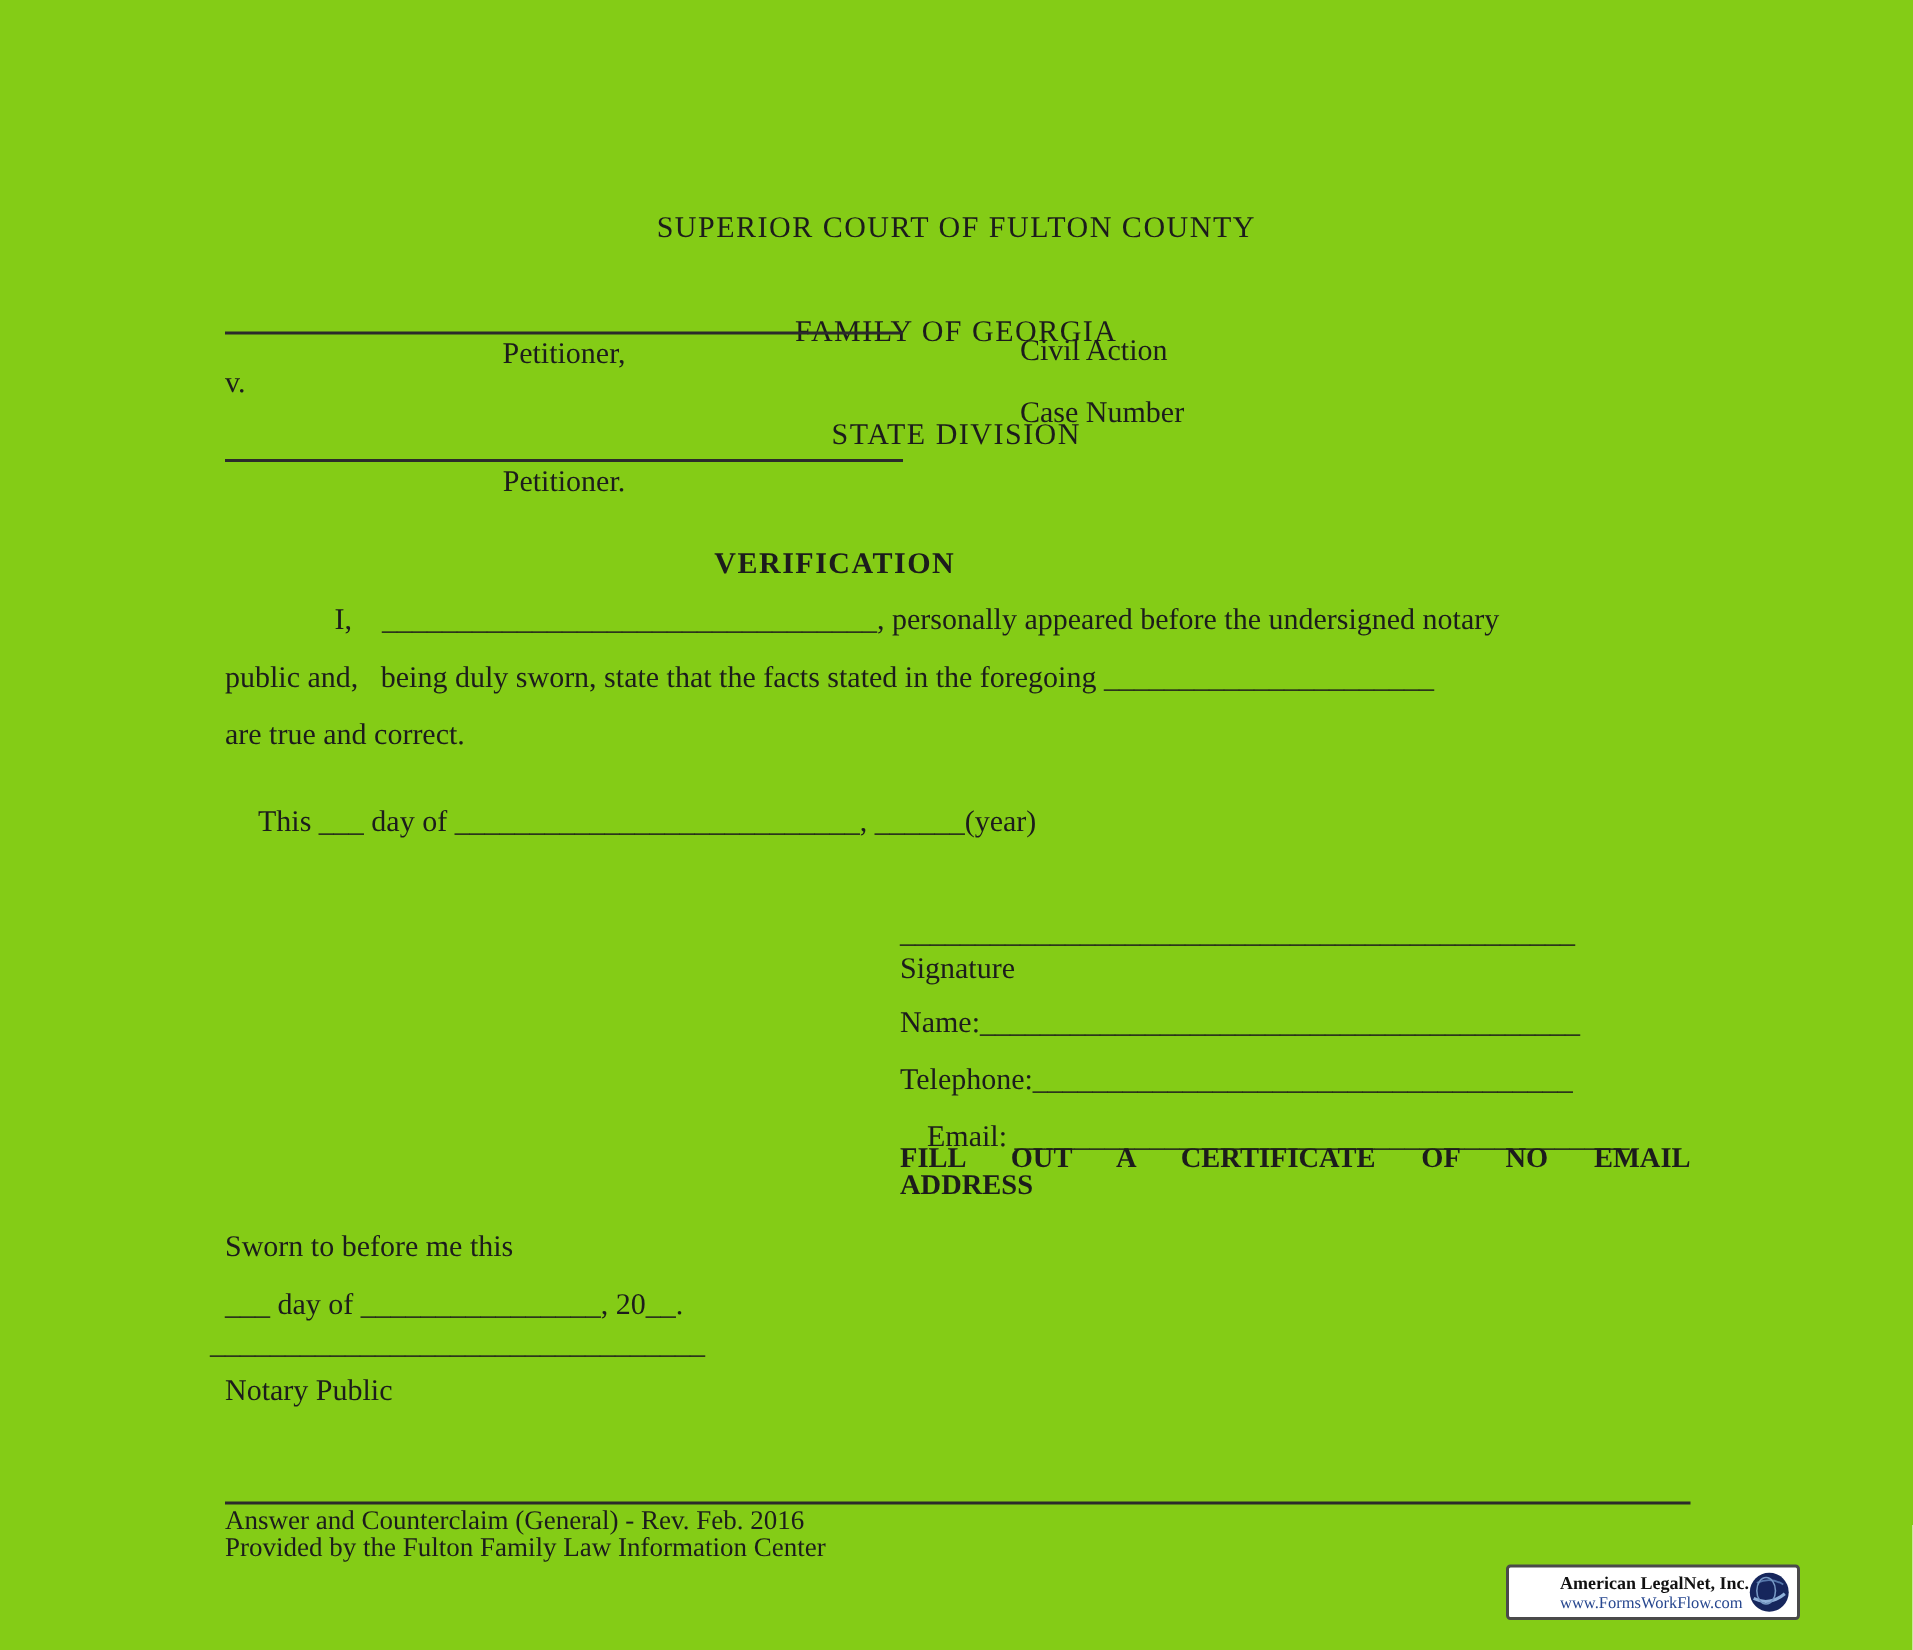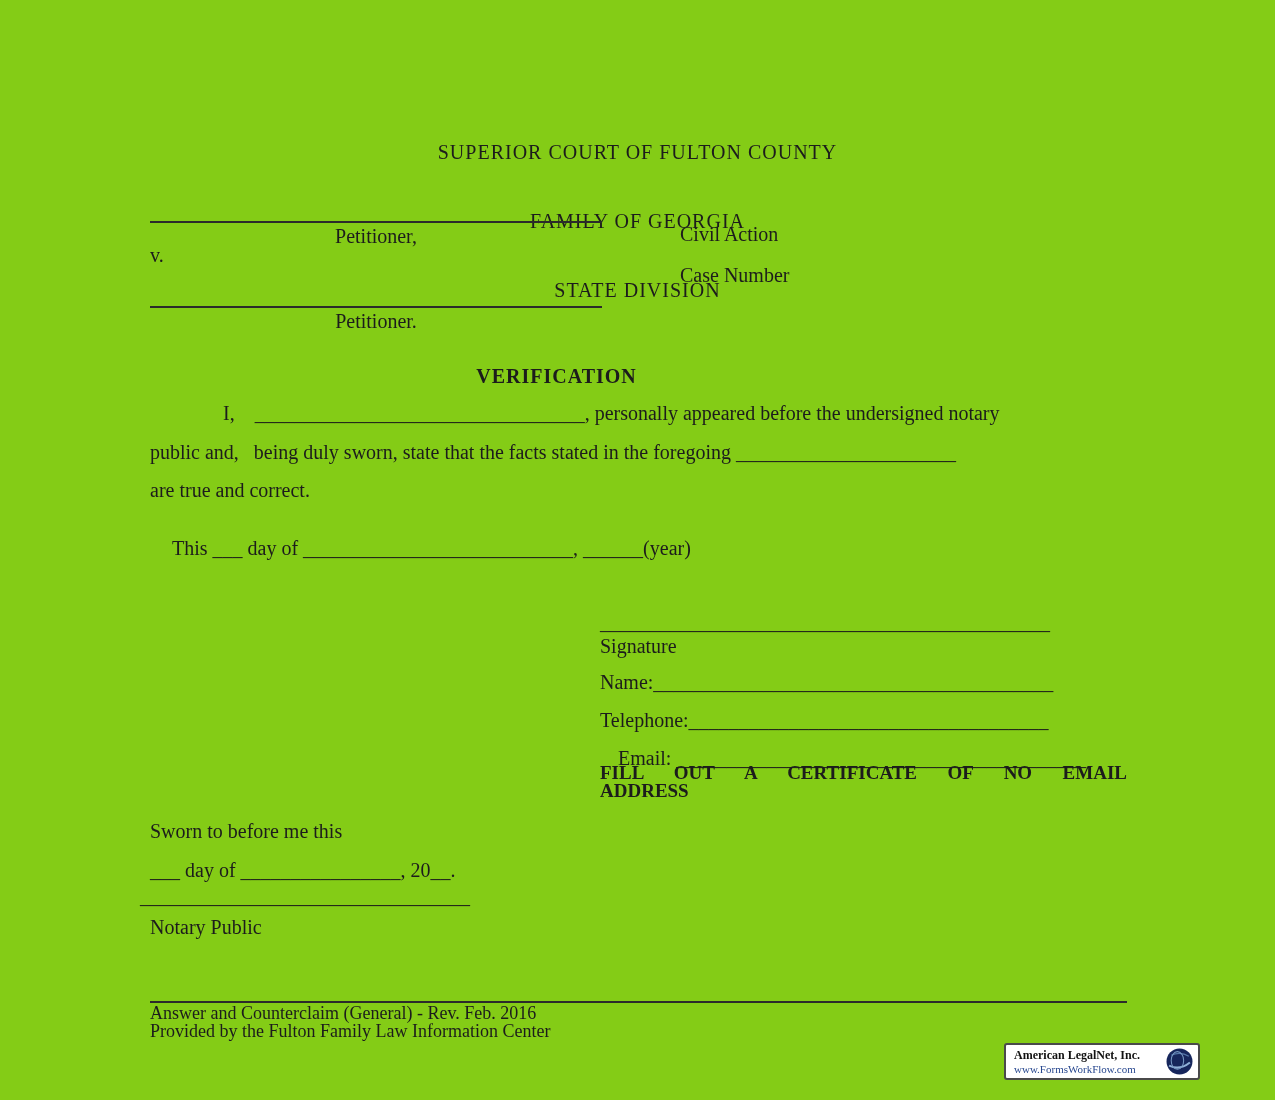--- a/index.html
+++ b/index.html
@@ -19,21 +19,21 @@
   .rule { position: absolute; border-top: 2px solid #2b2b2b; height: 0; }
   .header-block div { line-height: 21px; }
   .warn { position: absolute; width: 527px; }
   .warn div { font-weight: bold; font-size: 19px; line-height: 18px; white-space: normal; }
   .jl { text-align: justify; text-align-last: justify; }
   .footer-text { font-size: 18px; }
   .badge {
     position: absolute; left: 1004px; top: 1043px;
     width: 196px; height: 37px;
     border: 2px solid #4a4a4a; border-radius: 3px;
-    display: flex; align-items: center; justify-content: space-between;
+    display: flex; align-items: center; justify-content: flex-end;
     padding: 2px 5px 2px 8px; box-sizing: border-box; background: #ffffff;
   }
   .badge-text { display: flex; flex-direction: column; justify-content: center; }
   .badge-company { font-size: 12px; font-weight: bold; color: #111111; line-height: 14px; white-space: nowrap; }
   .badge-url { font-size: 11px; color: #27478f; line-height: 14px; white-space: nowrap; cursor: pointer; }
   .globe { width: 27px; height: 27px; display: block; flex: 0 0 auto; }
 </style>
 </head>
 <body>
 

